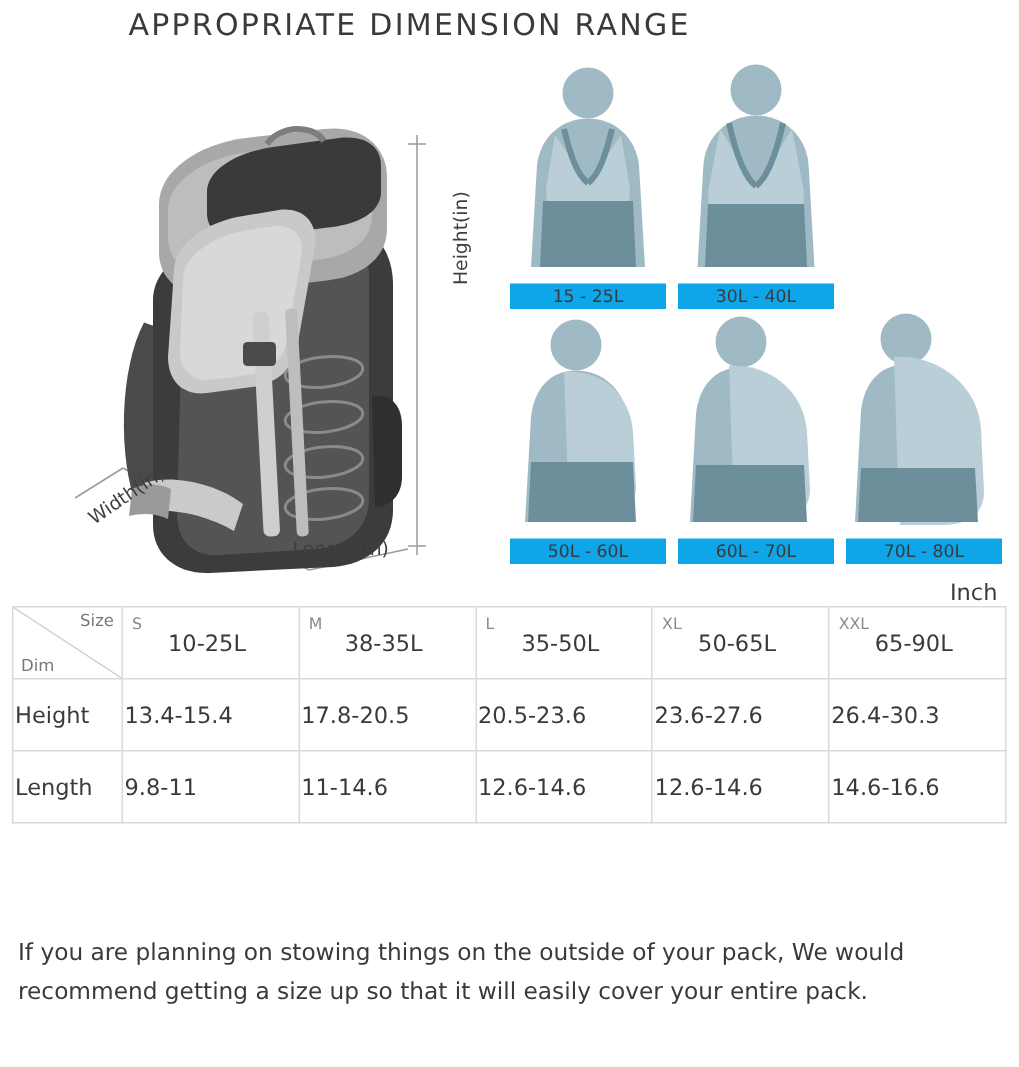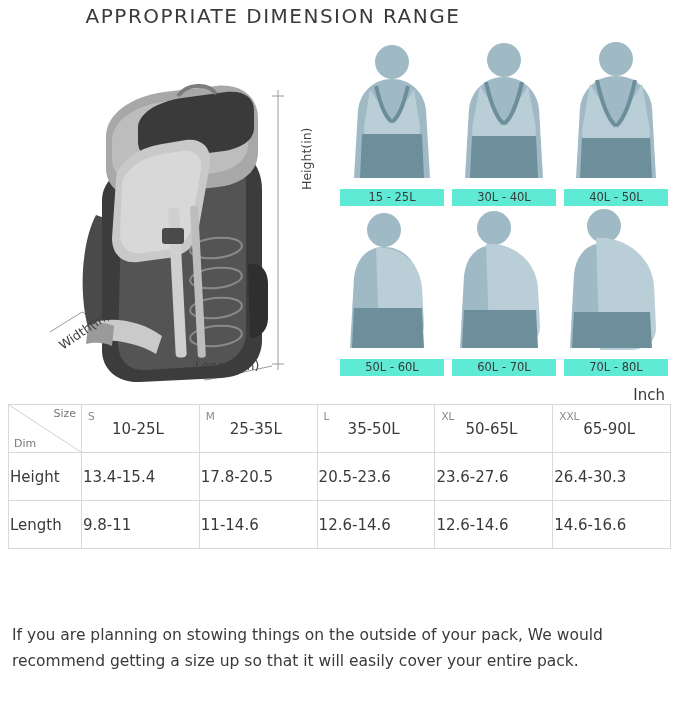--- a/index.html
+++ b/index.html
@@ -68,21 +68,21 @@
   }
   .person-cell.c0 { left: 5px; }
   .person-cell.c1 { left: 117px; }
   .person-cell.c2 { left: 229px; }
   .person-cap {
     position: absolute;
     bottom: 0; left: 0; width: 100%;
     text-align: center;
     font-size: 11.5px;
     color: #3a3a3a;
-    background: #5eead4;
+    background: #0ea5e9;
     line-height: 17px;
     height: 17px;
   }
   .person-svg { position: absolute; left: 0; top: 0; }
 
   
   .inch {
     position: absolute;
     right: 14px; top: 386px;
     font-size: 15px;
@@ -231,30 +231,20 @@
       </div>
       <div class="person-cell c1">
         <svg class="person-svg" width="104" height="150" viewBox="0 0 104 150">
           <circle cx="52" cy="22" r="17" fill="#9fbac4"></circle>
           <path d="M52,39 C70,39 85,52 87,71 L91,140 L13,140 L17,71 C19,52 34,39 52,39 Z" fill="#9fbac4"></path>
           <path d="M28,48 L52,86 L76,48 L84,90 L82,124 L22,124 L20,90 Z" fill="#b9ced6"></path>
           <path d="M20,98 L84,98 L86,140 L18,140 Z" fill="#6d8f9c"></path>
           <path d="M34,44 C38,62 44,80 52,86 M70,44 C66,62 60,80 52,86" stroke="#6d8f9c" stroke-width="4" fill="none"></path>
         </svg>
         <div class="person-cap">30L - 40L</div>
-      </div>
-      <div class="person-cell c2">
-        <svg class="person-svg" width="104" height="150" viewBox="0 0 104 150">
-          <circle cx="52" cy="21" r="17" fill="#9fbac4"></circle>
-          <path d="M52,38 C71,38 86,51 88,70 L92,140 L12,140 L16,70 C18,51 33,38 52,38 Z" fill="#9fbac4"></path>
-          <path d="M26,46 L52,88 L78,46 L86,92 L84,128 L20,128 L18,92 Z" fill="#b9ced6"></path>
-          <path d="M18,100 L86,100 L88,140 L16,140 Z" fill="#6d8f9c"></path>
-          <path d="M33,42 C37,62 44,82 52,88 M71,42 C67,62 60,82 52,88" stroke="#6d8f9c" stroke-width="4" fill="none"></path>
-        </svg>
-        <div class="person-cap">40L - 50L</div>
       </div>
     </div>
 
     <div class="people-row row2">
       <div class="person-cell c0">
         <svg class="person-svg" width="104" height="150" viewBox="0 0 104 150">
           <circle cx="44" cy="22" r="17" fill="#9fbac4"></circle>
           <path d="M44,39 C62,39 76,52 78,70 L82,140 L10,140 L14,70 C16,52 26,39 44,39 Z" fill="#9fbac4"></path>
           <path d="M36,40 C60,38 80,54 82,80 L84,116 C84,130 74,138 60,138 L40,138 L38,96 Z" fill="#b9ced6"></path>
           <path d="M14,100 L82,100 L84,140 L12,140 Z" fill="#6d8f9c"></path>
@@ -295,21 +285,21 @@
           <span class="corner-size">Size</span>
           <span class="corner-dim">Dim</span>
         </div>
       </td>
       <td class="head-cell">
         <span class="head-code">S</span>
         <span>10-25L</span>
       </td>
       <td class="head-cell">
         <span class="head-code">M</span>
-        <span>25-35L</span>
+        <span>38-35L</span>
       </td>
       <td class="head-cell">
         <span class="head-code">L</span>
         <span>35-50L</span>
       </td>
       <td class="head-cell">
         <span class="head-code">XL</span>
         <span>50-65L</span>
       </td>
       <td class="head-cell">

